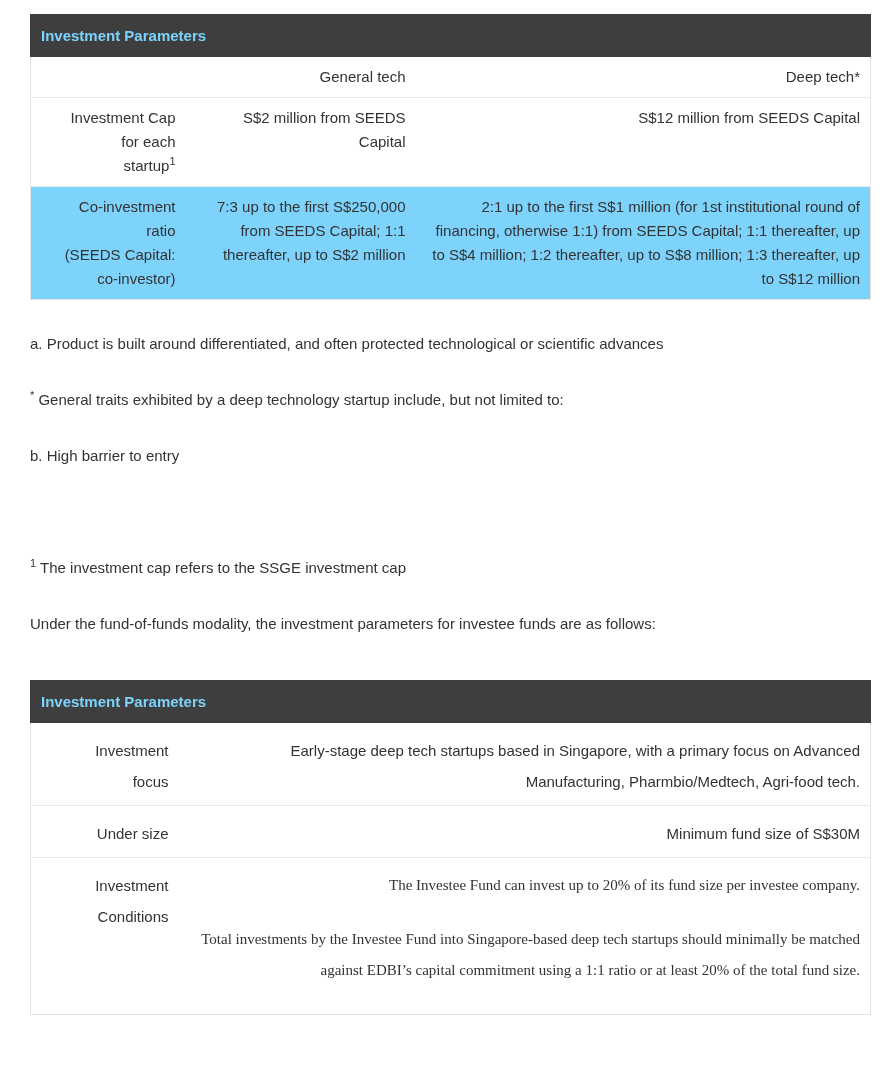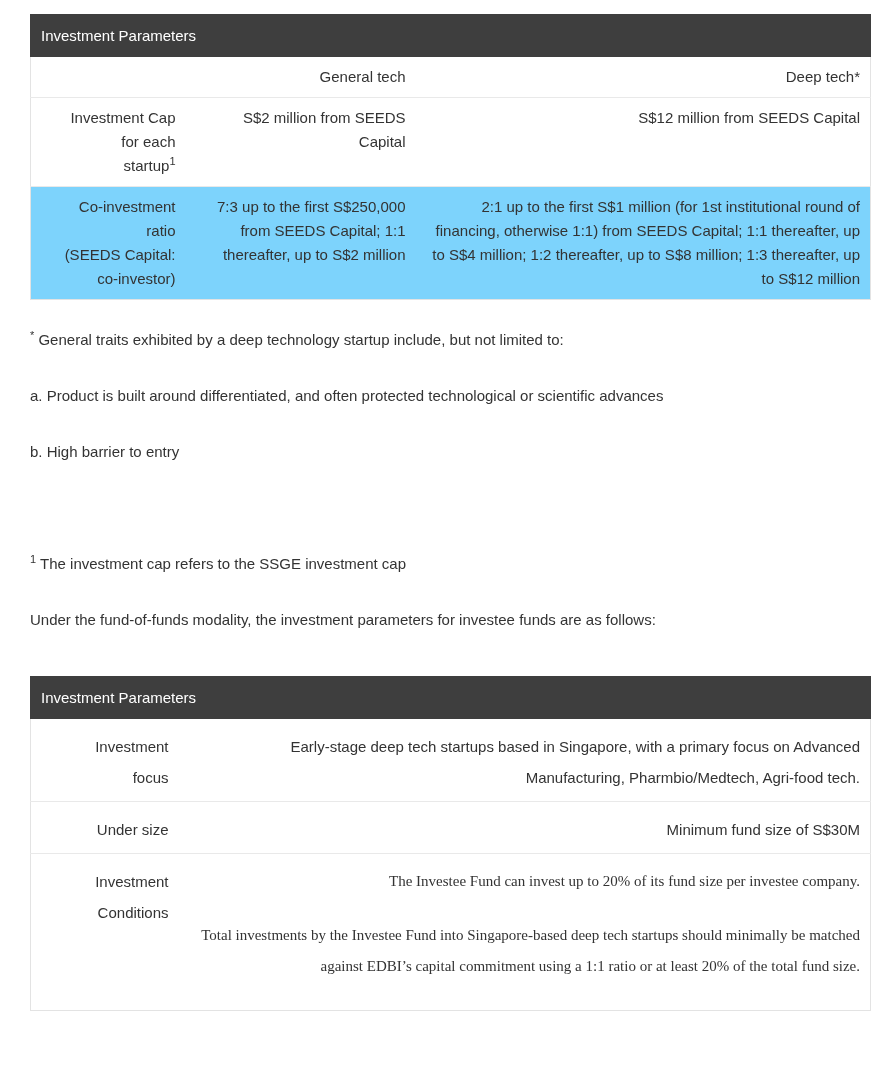--- a/index.html
+++ b/index.html
@@ -8,22 +8,22 @@
     font-family: "Liberation Sans", "DejaVu Sans", sans-serif;
     color: #333333;
     -webkit-font-smoothing: antialiased;
   }
   .page { padding: 14px 22px 30px 30px; box-sizing: border-box; }
 
   
   .tbl-block { width: 100%; }
   .tbl-title {
     background: #3e3e3e;
-    color: #ffffff;
-    font-weight: normal;
+    color: #7dd3fc;
+    font-weight: bold;
     font-size: 15px;
     line-height: 21px;
     padding: 11px 11px;
   }
   table {
     width: 100%;
     border-collapse: collapse;
     font-size: 15px;
     border: 1px solid #e3e3e3;
     border-top: none;
@@ -96,23 +96,23 @@
             <span>(SEEDS Capital:</span><br>
             <span>co-investor)</span>
           </td>
           <td>7:3 up to the first S$250,000 from SEEDS Capital; 1:1 thereafter, up to S$2 million</td>
           <td>2:1 up to the first S$1 million (for 1st institutional round of financing, otherwise 1:1) from SEEDS Capital; 1:1 thereafter, up to S$4 million; 1:2 thereafter, up to S$8 million; 1:3 thereafter, up to S$12 million</td>
         </tr>
       </tbody>
     </table>
   </section>
 
+  <p class="note">a. Product is built around differentiated, and often protected technological or scientific advances</p>
+
   <p class="note first"><sup>*</sup> <span>General traits exhibited by a deep technology startup include, but not limited to:</span></p>
-
-  <p class="note">a. Product is built around differentiated, and often protected technological or scientific advances</p>
 
   <p class="note">b. High barrier to entry</p>
 
 
   <div class="gap"></div>
 
   <p class="note"><sup>1</sup> <span>The investment cap refers to the SSGE investment cap</span></p>
 
   <p class="note">Under the fund-of-funds modality, the investment parameters for investee funds are as follows:</p>
 

